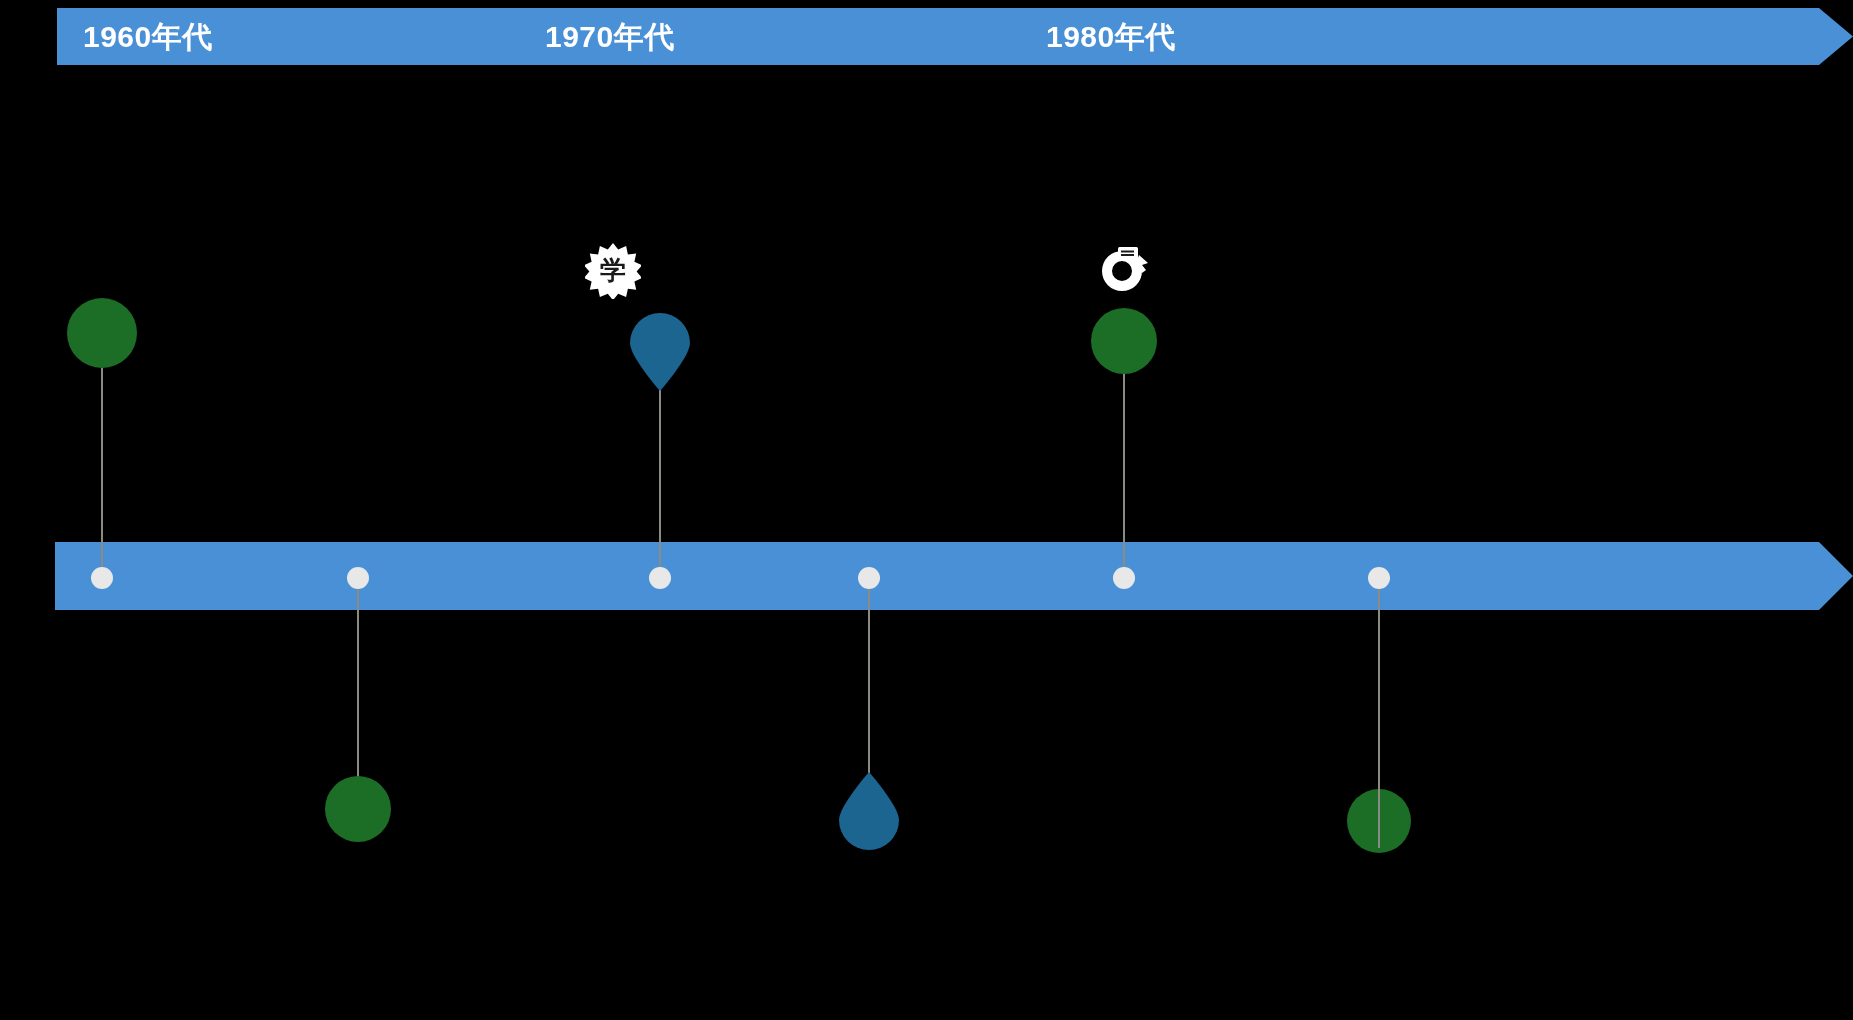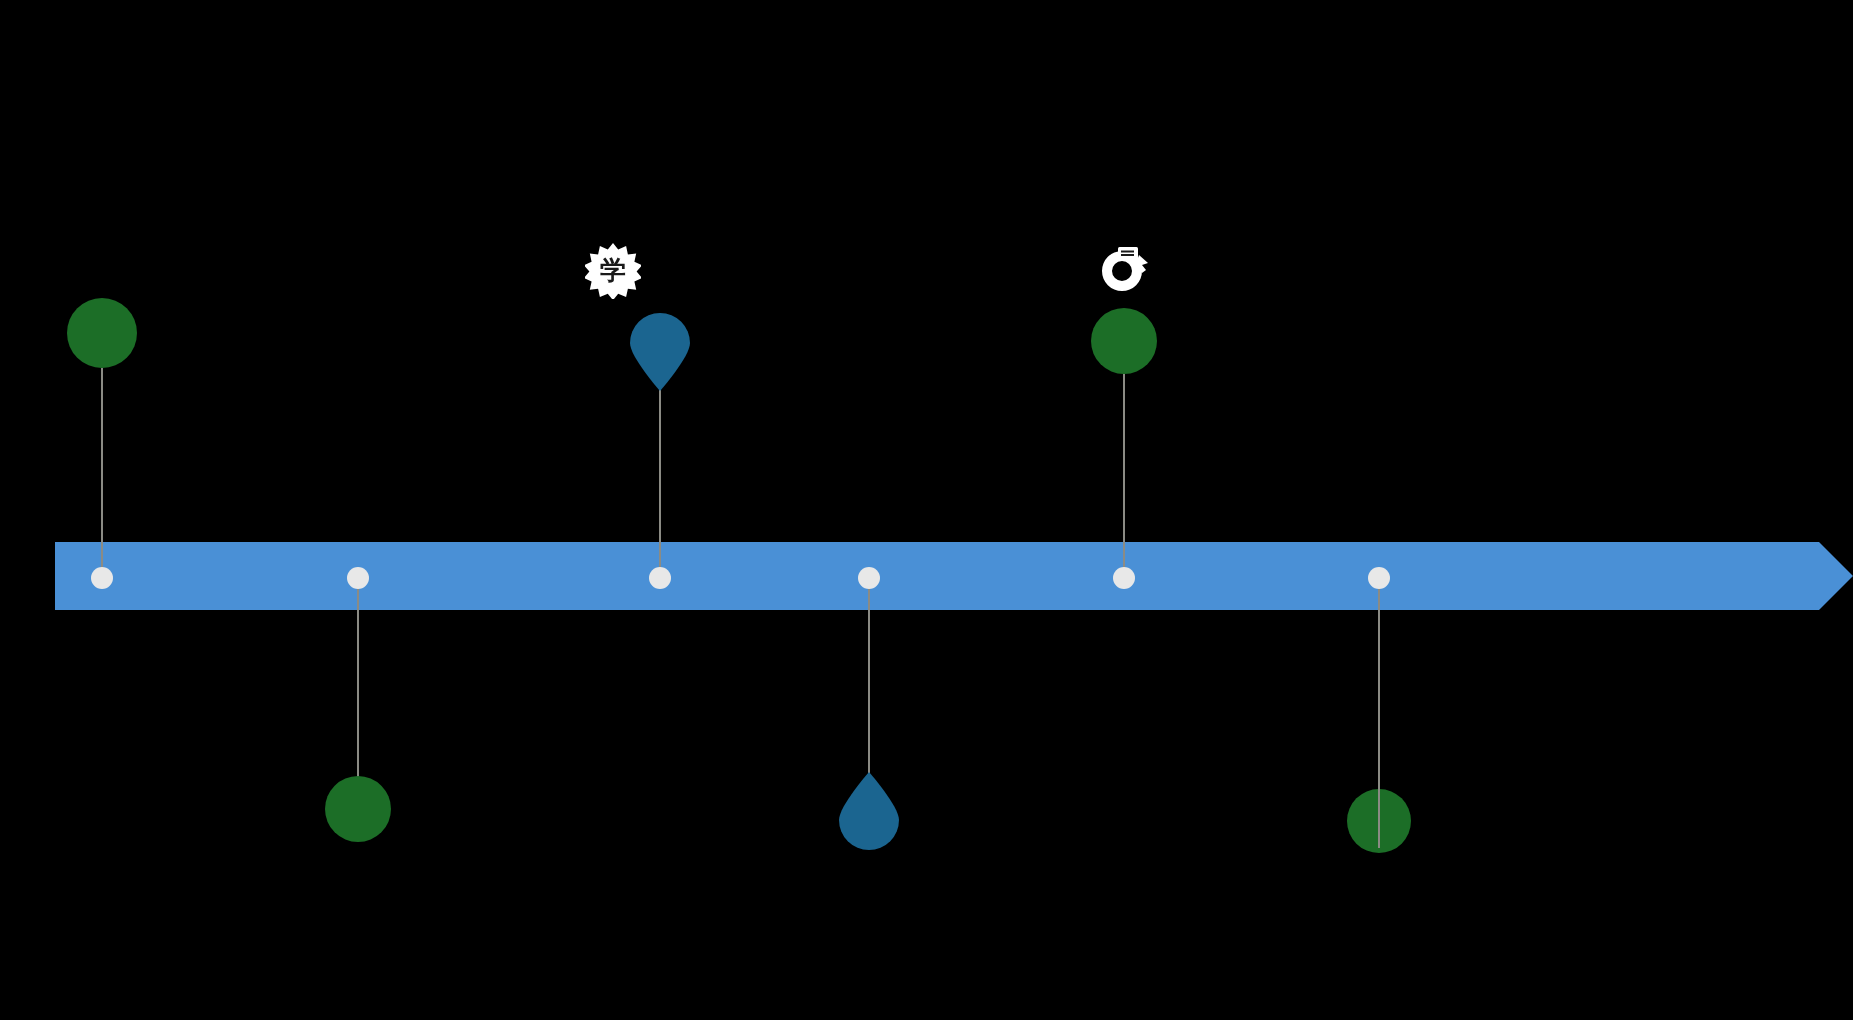--- a/index.html
+++ b/index.html
@@ -111,20 +111,26 @@
     z-index: 7;
     color: #ffffff;
     display: block;
   }
 </style>
 </head>
 <body>
 
 <div id="canvas">
 
+  <div class="decade-banner">
+    <div class="band"></div>
+    <div class="decade-label" style="left:26px;">1960年代</div>
+    <div class="decade-label" style="left:488px;">1970年代</div>
+    <div class="decade-label" style="left:989px;">1980年代</div>
+  </div>
 
   <div class="stem" style="left:102px;  top:368px; height:210px;"></div>
 
   <div class="stem" style="left:358px;  top:578px; height:208px;"></div>
 
   <div class="stem" style="left:660px;  top:388px; height:190px;"></div>
 
   <div class="stem" style="left:869px;  top:578px; height:200px;"></div>
 
   <div class="stem" style="left:1124px; top:374px; height:204px;"></div>

